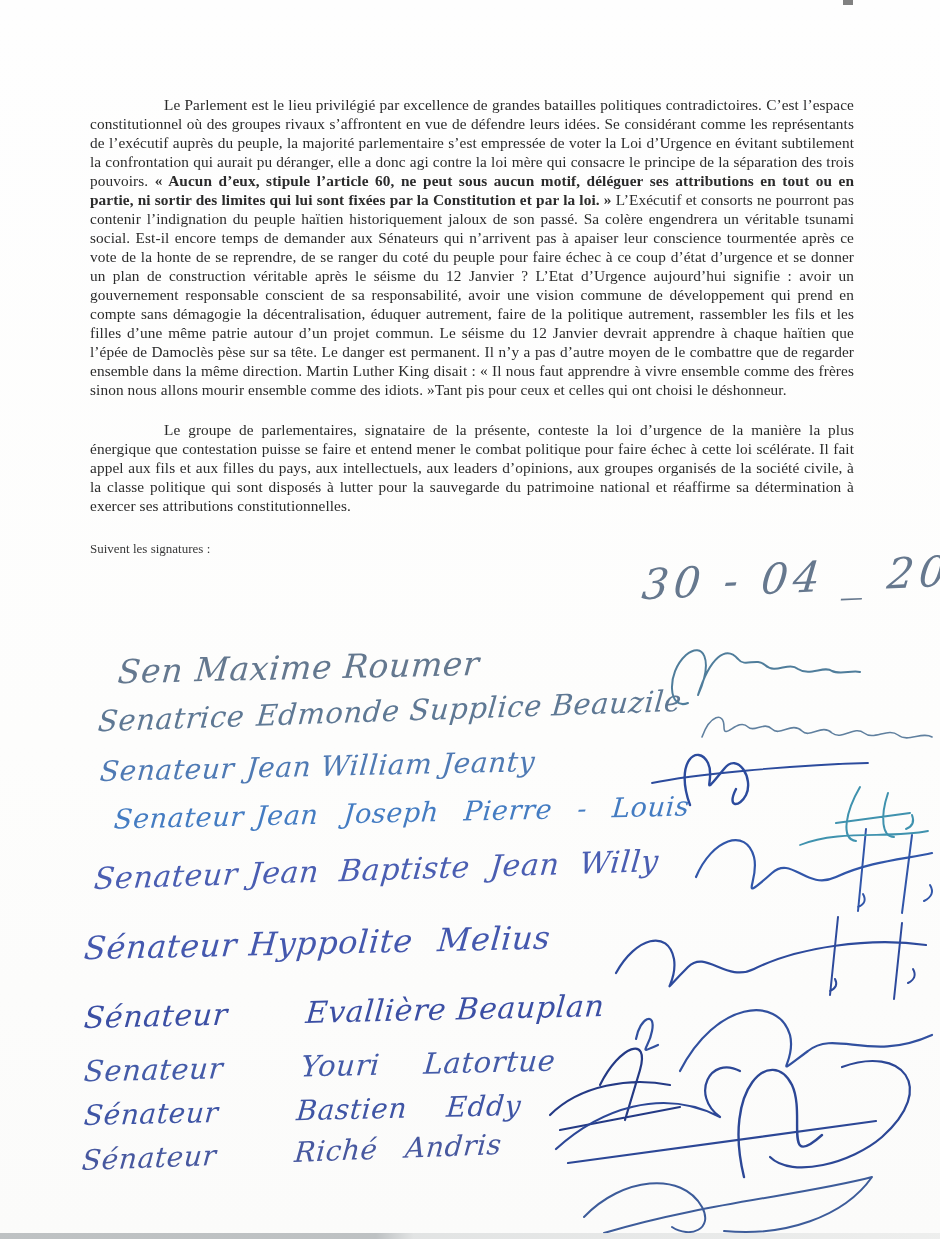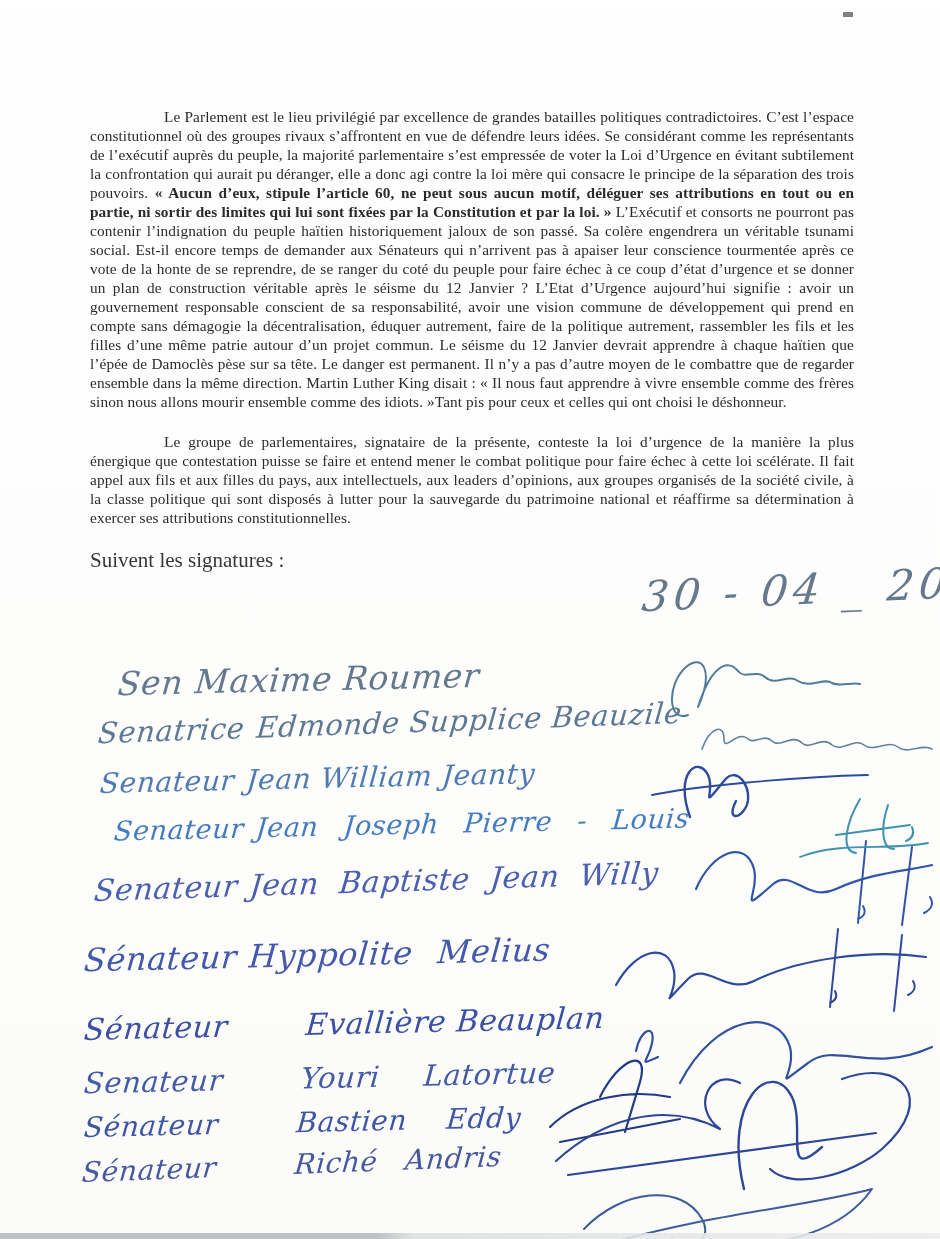--- a/index.html
+++ b/index.html
@@ -5,35 +5,34 @@
   html,body{margin:0;padding:0;}
   body{
     width:940px;height:1239px;
     background:#ffffff;
     font-family:"Liberation Serif", serif;
     position:relative;overflow:hidden;
   }
   .page{
     position:absolute;inset:0;
     background:linear-gradient(180deg,#fefefe 0%,#fdfdfc 60%,#fbfbfa 100%);
-    margin-top:12px;
   }
   
   .body-text{
     position:absolute;left:90px;top:95px;width:764px;
     color:#2b2b2b;
     font-size:15.3px;line-height:19px;
     text-align:justify;
   }
   .para{margin:0;text-indent:74px;letter-spacing:.1px;}
   .para + .para{margin-top:21px;}
   .bold{font-weight:bold;}
   .sig-intro{
     margin:24px 0 0 0;text-indent:0;text-align:left;
-    color:#383838;font-size:21px;
+    color:#383838;font-size:13px;
   }
   
   .hw{
     font-family:"DejaVu Serif", serif;
     font-style:italic;
     letter-spacing:.6px;
     white-space:nowrap;
   }
   .date{
     position:absolute;left:642px;top:552px;

